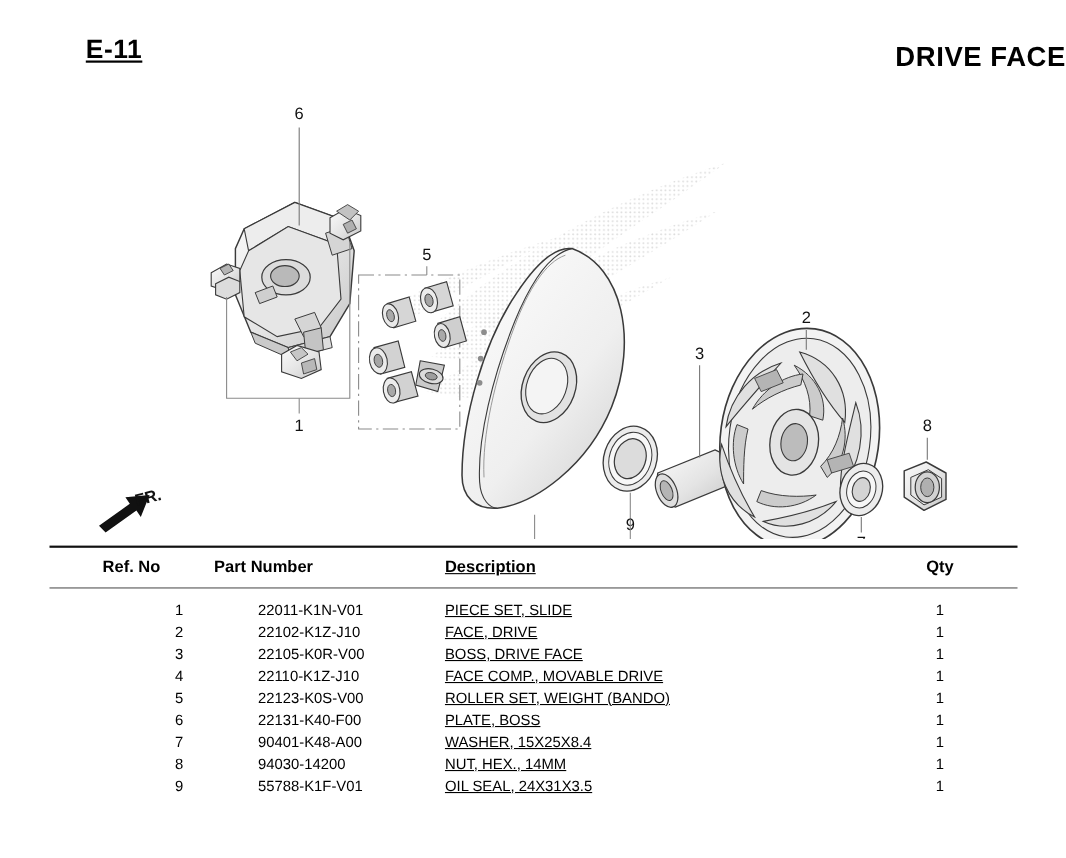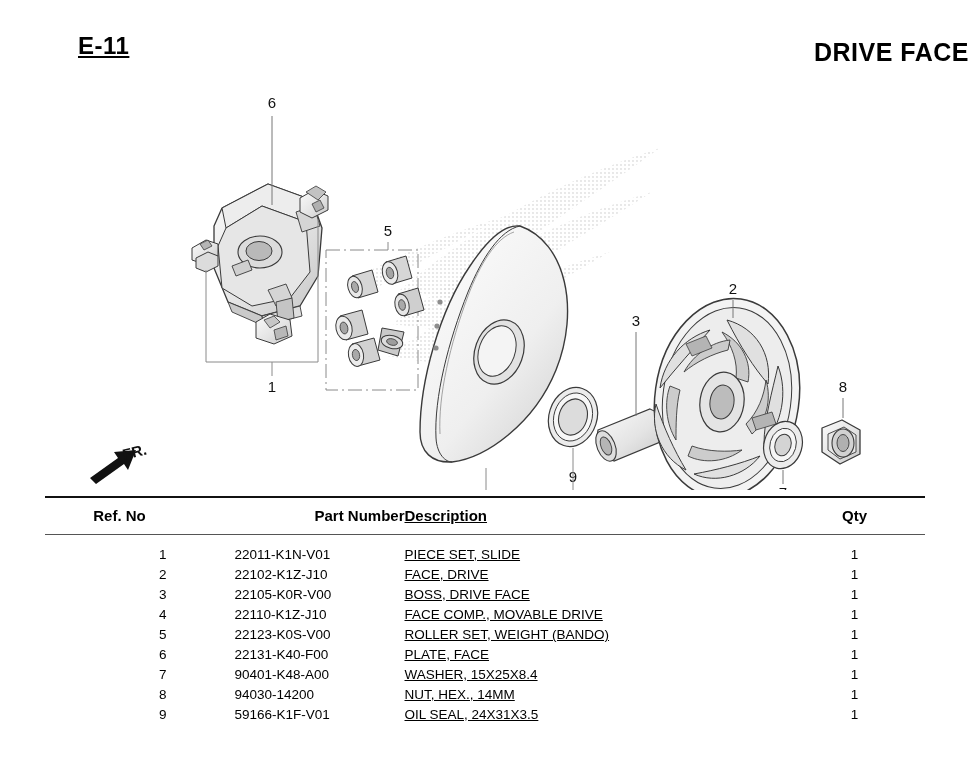--- a/index.html
+++ b/index.html
@@ -97,21 +97,21 @@
     padding: 2.5px 0;
     font-size: 13.5px;
     font-weight: normal;
   }
   .col-ref   { width: 150px; text-align: right; padding-right: 28px !important; }
   .col-part  { width: 210px; text-align: left;  padding-left: 40px !important; }
   .col-desc  { width: 380px; text-align: left; text-decoration: underline; }
   .col-qty   { width: 140px; text-align: center; }
 
   th.col-ref  { text-align: center; padding-right: 0 !important; margin-top: 32px; }
-  th.col-part { text-align: right; padding-left: 0 !important; }
+  th.col-part { text-align: left; padding-left: 0 !important; }
   th.col-desc { text-align: left; }
   th.col-qty  { text-align: center; }
 
   .spacer-row td { height: 9px; padding: 0; }
 </style>
 </head>
 <body>
 
 <div class="page-header">
   <div class="section-code">E-11</div>
@@ -353,36 +353,36 @@
       </tr>
       <tr>
         <td class="col-ref">5</td>
         <td class="col-part">22123-K0S-V00</td>
         <td class="col-desc">ROLLER SET, WEIGHT (BANDO)</td>
         <td class="col-qty">1</td>
       </tr>
       <tr>
         <td class="col-ref">6</td>
         <td class="col-part">22131-K40-F00</td>
-        <td class="col-desc">PLATE, FACE</td>
+        <td class="col-desc">PLATE, BOSS</td>
         <td class="col-qty">1</td>
       </tr>
       <tr>
         <td class="col-ref">7</td>
         <td class="col-part">90401-K48-A00</td>
         <td class="col-desc">WASHER, 15X25X8.4</td>
         <td class="col-qty">1</td>
       </tr>
       <tr>
         <td class="col-ref">8</td>
         <td class="col-part">94030-14200</td>
         <td class="col-desc">NUT, HEX., 14MM</td>
         <td class="col-qty">1</td>
       </tr>
       <tr>
         <td class="col-ref">9</td>
-        <td class="col-part">59166-K1F-V01</td>
+        <td class="col-part">55788-K1F-V01</td>
         <td class="col-desc">OIL SEAL, 24X31X3.5</td>
         <td class="col-qty">1</td>
       </tr>
     </tbody>
   </table>
 </div>
 
 </body></html>

